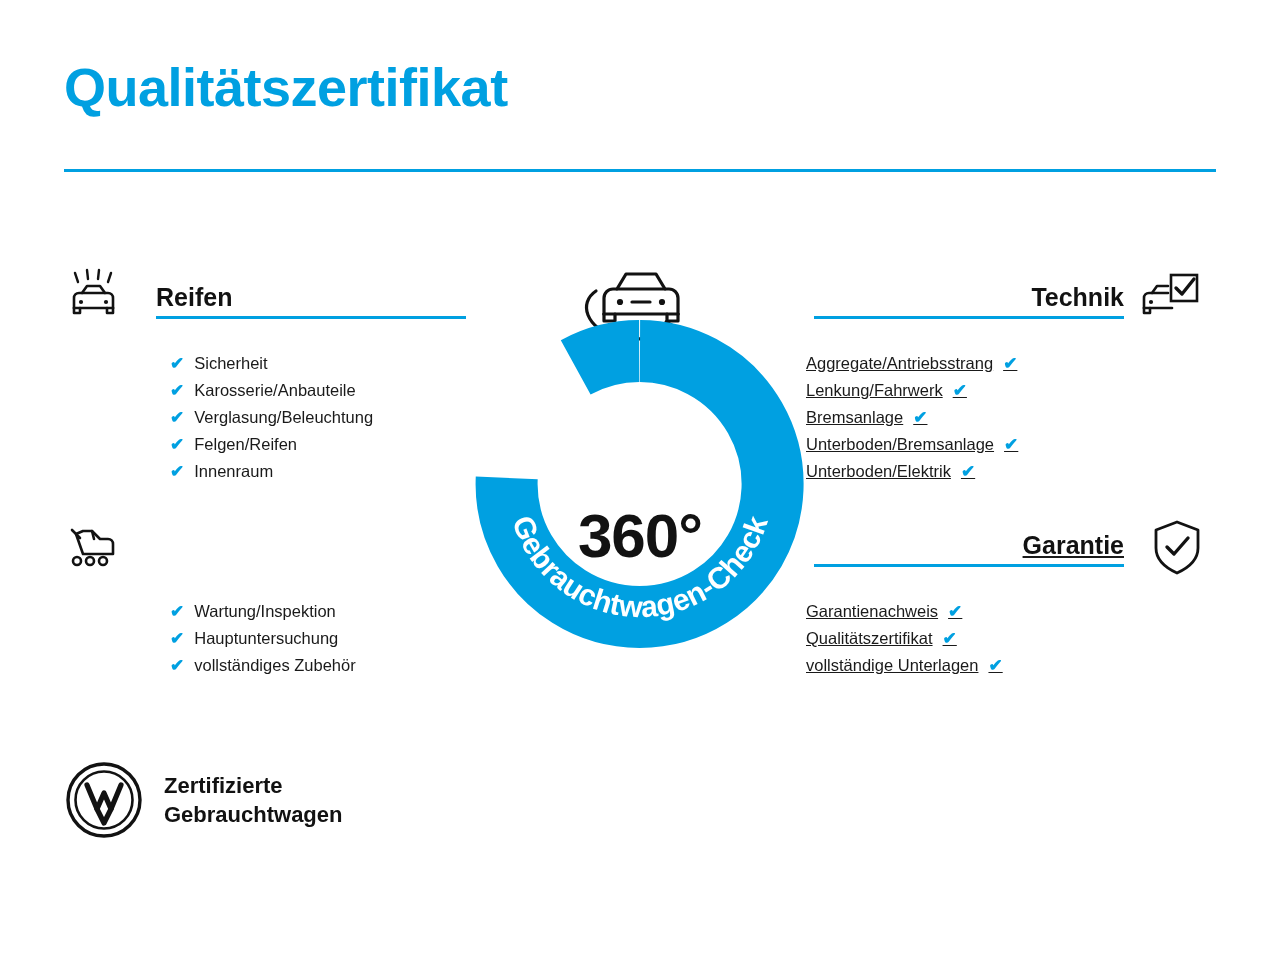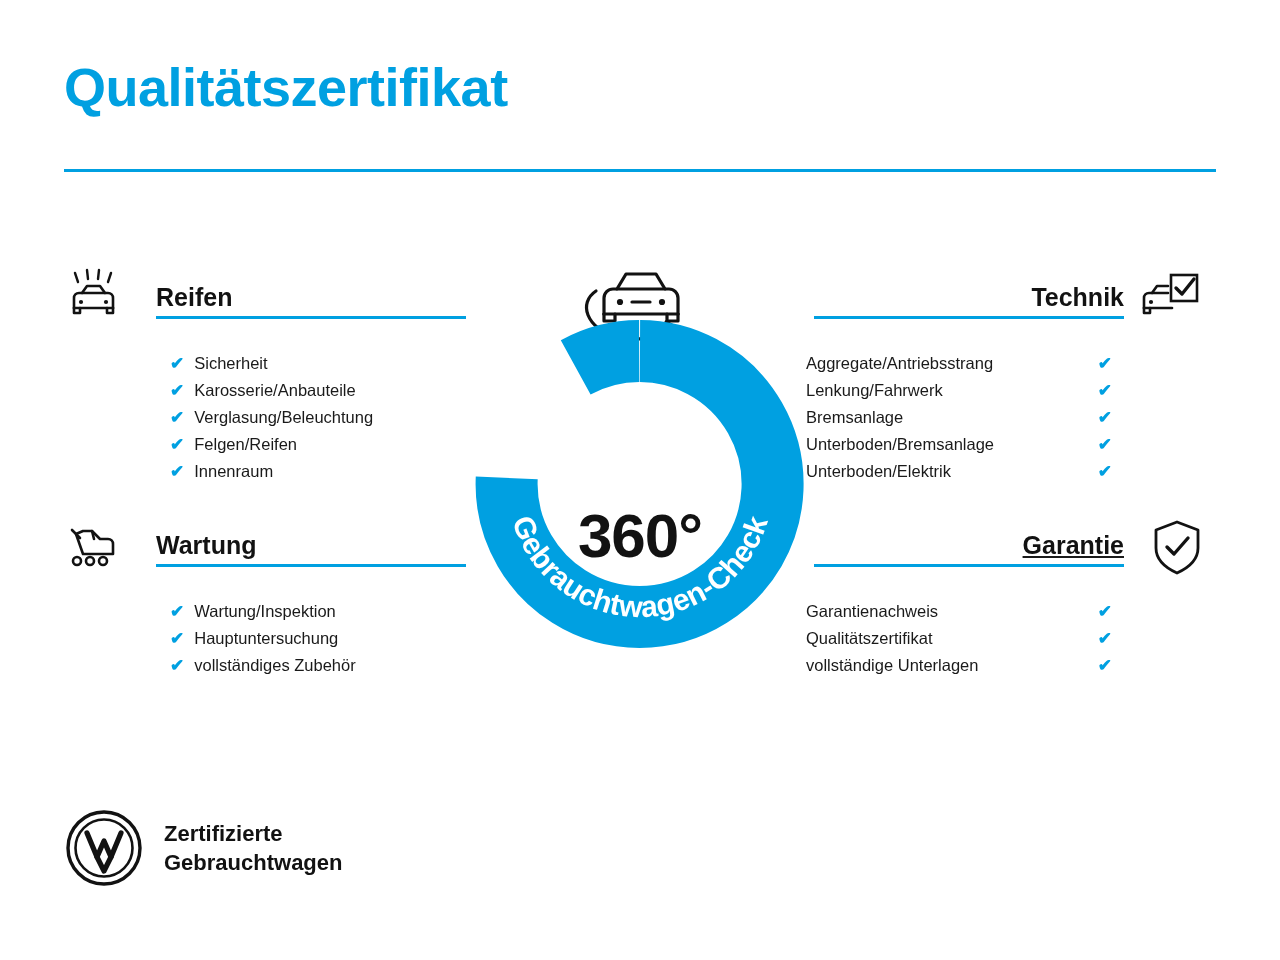--- a/index.html
+++ b/index.html
@@ -46,40 +46,40 @@
   .check{
     color:#00A0E1;font-size:17px;font-weight:bold;
     line-height:1;
   }
 
   
   .left .item .check{margin-right:10px;}
   .left .items{padding-left:2px;}
 
   
-  .right .item{justify-content:space-between;}
+  .right .item{justify-content:flex-start;text-decoration:underline;}
   .right .item .check{margin-left:10px;}
 
   
   .icon{width:78px;height:78px;flex:0 0 78px;display:block;}
 
   
   .badge{
     position:absolute;left:463px;top:248px;width:354px;height:400px;
   }
   .badge .ring-svg{position:absolute;left:0;top:60px;}
   .badge .car-svg{position:absolute;left:97px;top:0px;}
   .badge .deg{
     position:absolute;left:0;top:252px;width:354px;text-align:center;
     font-size:62px;font-weight:bold;color:#121212;letter-spacing:-1px;
   }
 
   
   .footer{
-    position:absolute;left:64px;top:808px;display:flex;align-items:center;
+    position:absolute;left:64px;top:760px;display:flex;align-items:center;
   }
   .vw-logo{width:80px;height:80px;flex:0 0 80px;}
   .footer-text{
     margin-left:20px;font-size:22px;font-weight:bold;line-height:1.32;
     color:#121212;
   }
 </style>
 </head>
 <body>
 
@@ -145,24 +145,20 @@
           <g fill="none" stroke="#121212" stroke-width="2.6" stroke-linejoin="round" stroke-linecap="round">
             <path d="M8 20 L16 28"></path>
             <path d="M12 24 L19 44 L49 44 L49 34 C49 31 47 29 44 29 L36 29 L28 21 L19 21 Z"></path>
             <path d="M28 21 L30 29"></path>
           </g>
           <circle cx="13" cy="51" r="4" fill="none" stroke="#121212" stroke-width="2.6"></circle>
           <circle cx="26" cy="51" r="4" fill="none" stroke="#121212" stroke-width="2.6"></circle>
           <circle cx="39" cy="51" r="4" fill="none" stroke="#121212" stroke-width="2.6"></circle>
         </svg>
       </span>
-      <div style="margin-left:14px;flex:1;">
-        <div class="block-title">Wartung</div>
-        <div class="head-rule" style="width:310px;"></div>
-      </div>
     </div>
     <div class="items" style="margin-left:104px;">
       <div class="item">
           <span class="check">✔</span>
           <span>Wartung/Inspektion</span>
         </div>
       <div class="item">
           <span class="check">✔</span>
           <span>Hauptuntersuchung</span>
         </div>

